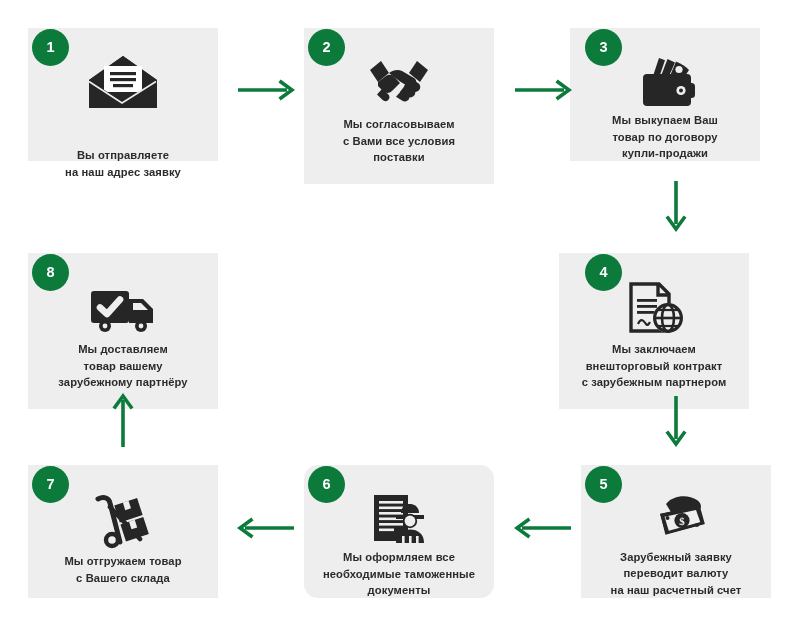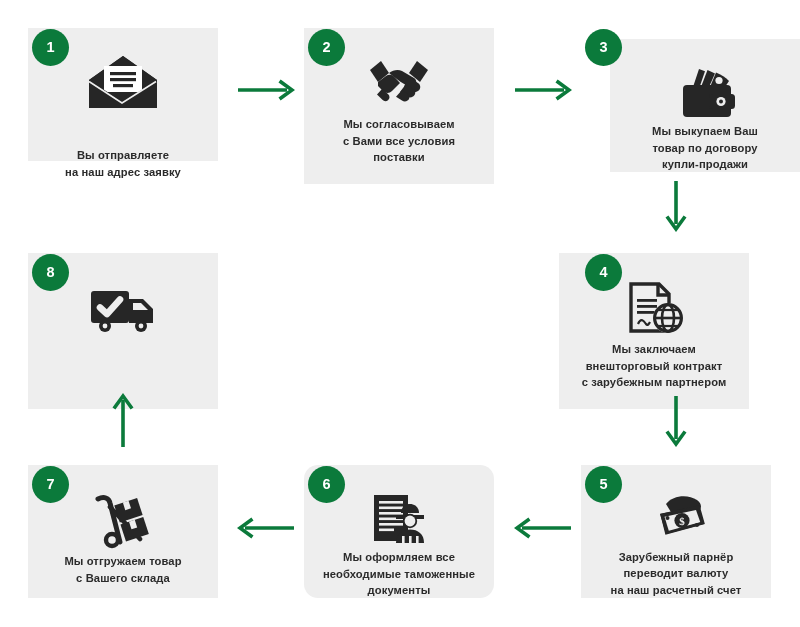--- a/index.html
+++ b/index.html
@@ -117,21 +117,21 @@
         <path d="M14 26 L22 20 C24.5 18.2, 28 18.4, 30 20.6 L36 27 L28 35 C25.5 37.6, 21.5 37.6, 19 35 L14 30 Z"></path>
         <path d="M18 33 L24 38 C26 39.8, 26 42.6, 24 44.2 C22.2 45.6, 20 45.4, 18.4 43.8 L13 38.5"></path>
       </svg>
     </div>
     <div class="card-label">Мы согласовываем
 с Вами все условия
 поставки</div>
   </div>
   <div class="step-badge" style="left:308px; top:29px;">2</div>
 
-  <div class="step-card card-r3" style="left:610px; top:28px;margin-top:11px;">
+  <div class="step-card card-r3" style="left:570px; top:28px;">
     <div class="card-icon" style="height:62px;">
       <svg width="72" height="58" viewBox="0 0 72 58" aria-hidden="true">
         <g>
           <path d="M24 22 L30 4 L36 6.2 L30.6 22 Z"></path>
           <path d="M32 22 L38.5 5 L46 8.5 L40 22 Z"></path>
           <path d="M41 22 L47 7.5 C52 9.5, 57 12.5, 60 16 L56 22 Z"></path>
           <circle cx="50" cy="15.5" r="3.6" fill="#eeeeee"></circle>
         </g>
         <rect x="14" y="20" width="48" height="32" rx="4"></rect>
         <rect x="40" y="29" width="26" height="15" rx="3.5"></rect>
@@ -174,21 +174,21 @@
         <path d="M26 12 C33 3, 48 2, 57 8 C63 12, 62 19, 55 21 L34 25 Z"></path>
         <path d="M20 22 L58 14 L64 32 L26 42 Z"></path>
         <path d="M24.5 24.8 L56 18 L60.4 30.6 L29 39.5 Z" fill="#eeeeee"></path>
         <path d="M22 23 L58.5 15 L63 31 L26.5 41 Z" fill="none" stroke="#262626" stroke-width="3"></path>
         <circle cx="42" cy="28.5" r="7.6" fill="#262626"></circle>
         <text x="42" y="32.6" font-size="11" font-family="'Liberation Serif', serif" font-weight="700" fill="#eeeeee" text-anchor="middle">$</text>
         <circle cx="27.5" cy="26" r="2" fill="#262626"></circle>
         <circle cx="57" cy="33" r="2" fill="#262626"></circle>
       </svg>
     </div>
-    <div class="card-label">Зарубежный парнёр
+    <div class="card-label">Зарубежный заявку
 переводит валюту
 на наш расчетный счет</div>
   </div>
   <div class="step-badge" style="left:585px; top:466px;">5</div>
 
   <div class="step-card card-r3" style="left:304px; top:465px;border-radius:14px;">
     <div class="card-icon" style="height:62px;">
       <svg width="66" height="58" viewBox="0 0 66 58" aria-hidden="true">
         <rect x="8" y="4" width="34" height="46"></rect>
         <rect x="13" y="10" width="24" height="2.6" fill="#eeeeee"></rect>
@@ -242,20 +242,23 @@
         <rect x="4" y="8" width="38" height="32" rx="3"></rect>
         <path d="M42 16 L56 16 L66 26 L66 40 L42 40 Z"></path>
         <path d="M46 20 L54 20 L61 27 L46 27 Z" fill="#eeeeee"></path>
         <path d="M13 24.5 L20 31 L33 16.5" fill="none" stroke="#eeeeee" stroke-width="6.6" stroke-linecap="round" stroke-linejoin="round"></path>
         <circle cx="18" cy="43" r="6" fill="#262626"></circle>
         <circle cx="18" cy="43" r="2.4" fill="#eeeeee"></circle>
         <circle cx="54" cy="43" r="6" fill="#262626"></circle>
         <circle cx="54" cy="43" r="2.4" fill="#eeeeee"></circle>
       </svg>
     </div>
+    <div class="card-label">Мы доставляем
+товар вашему
+зарубежному партнёру</div>
   </div>
   <div class="step-badge" style="left:32px; top:254px;">8</div>
 
   <div class="flow-arrow" style="left:237px; top:78px;">
     <svg width="58" height="24" viewBox="0 0 58 24" aria-hidden="true">
       <line x1="1" y1="12" x2="50" y2="12" stroke="#0b7a3b" stroke-width="3.6"></line>
       <polyline points="44,4 55,12 44,20" fill="none" stroke="#0b7a3b" stroke-width="3.6" stroke-linecap="square"></polyline>
     </svg>
   </div>
 

